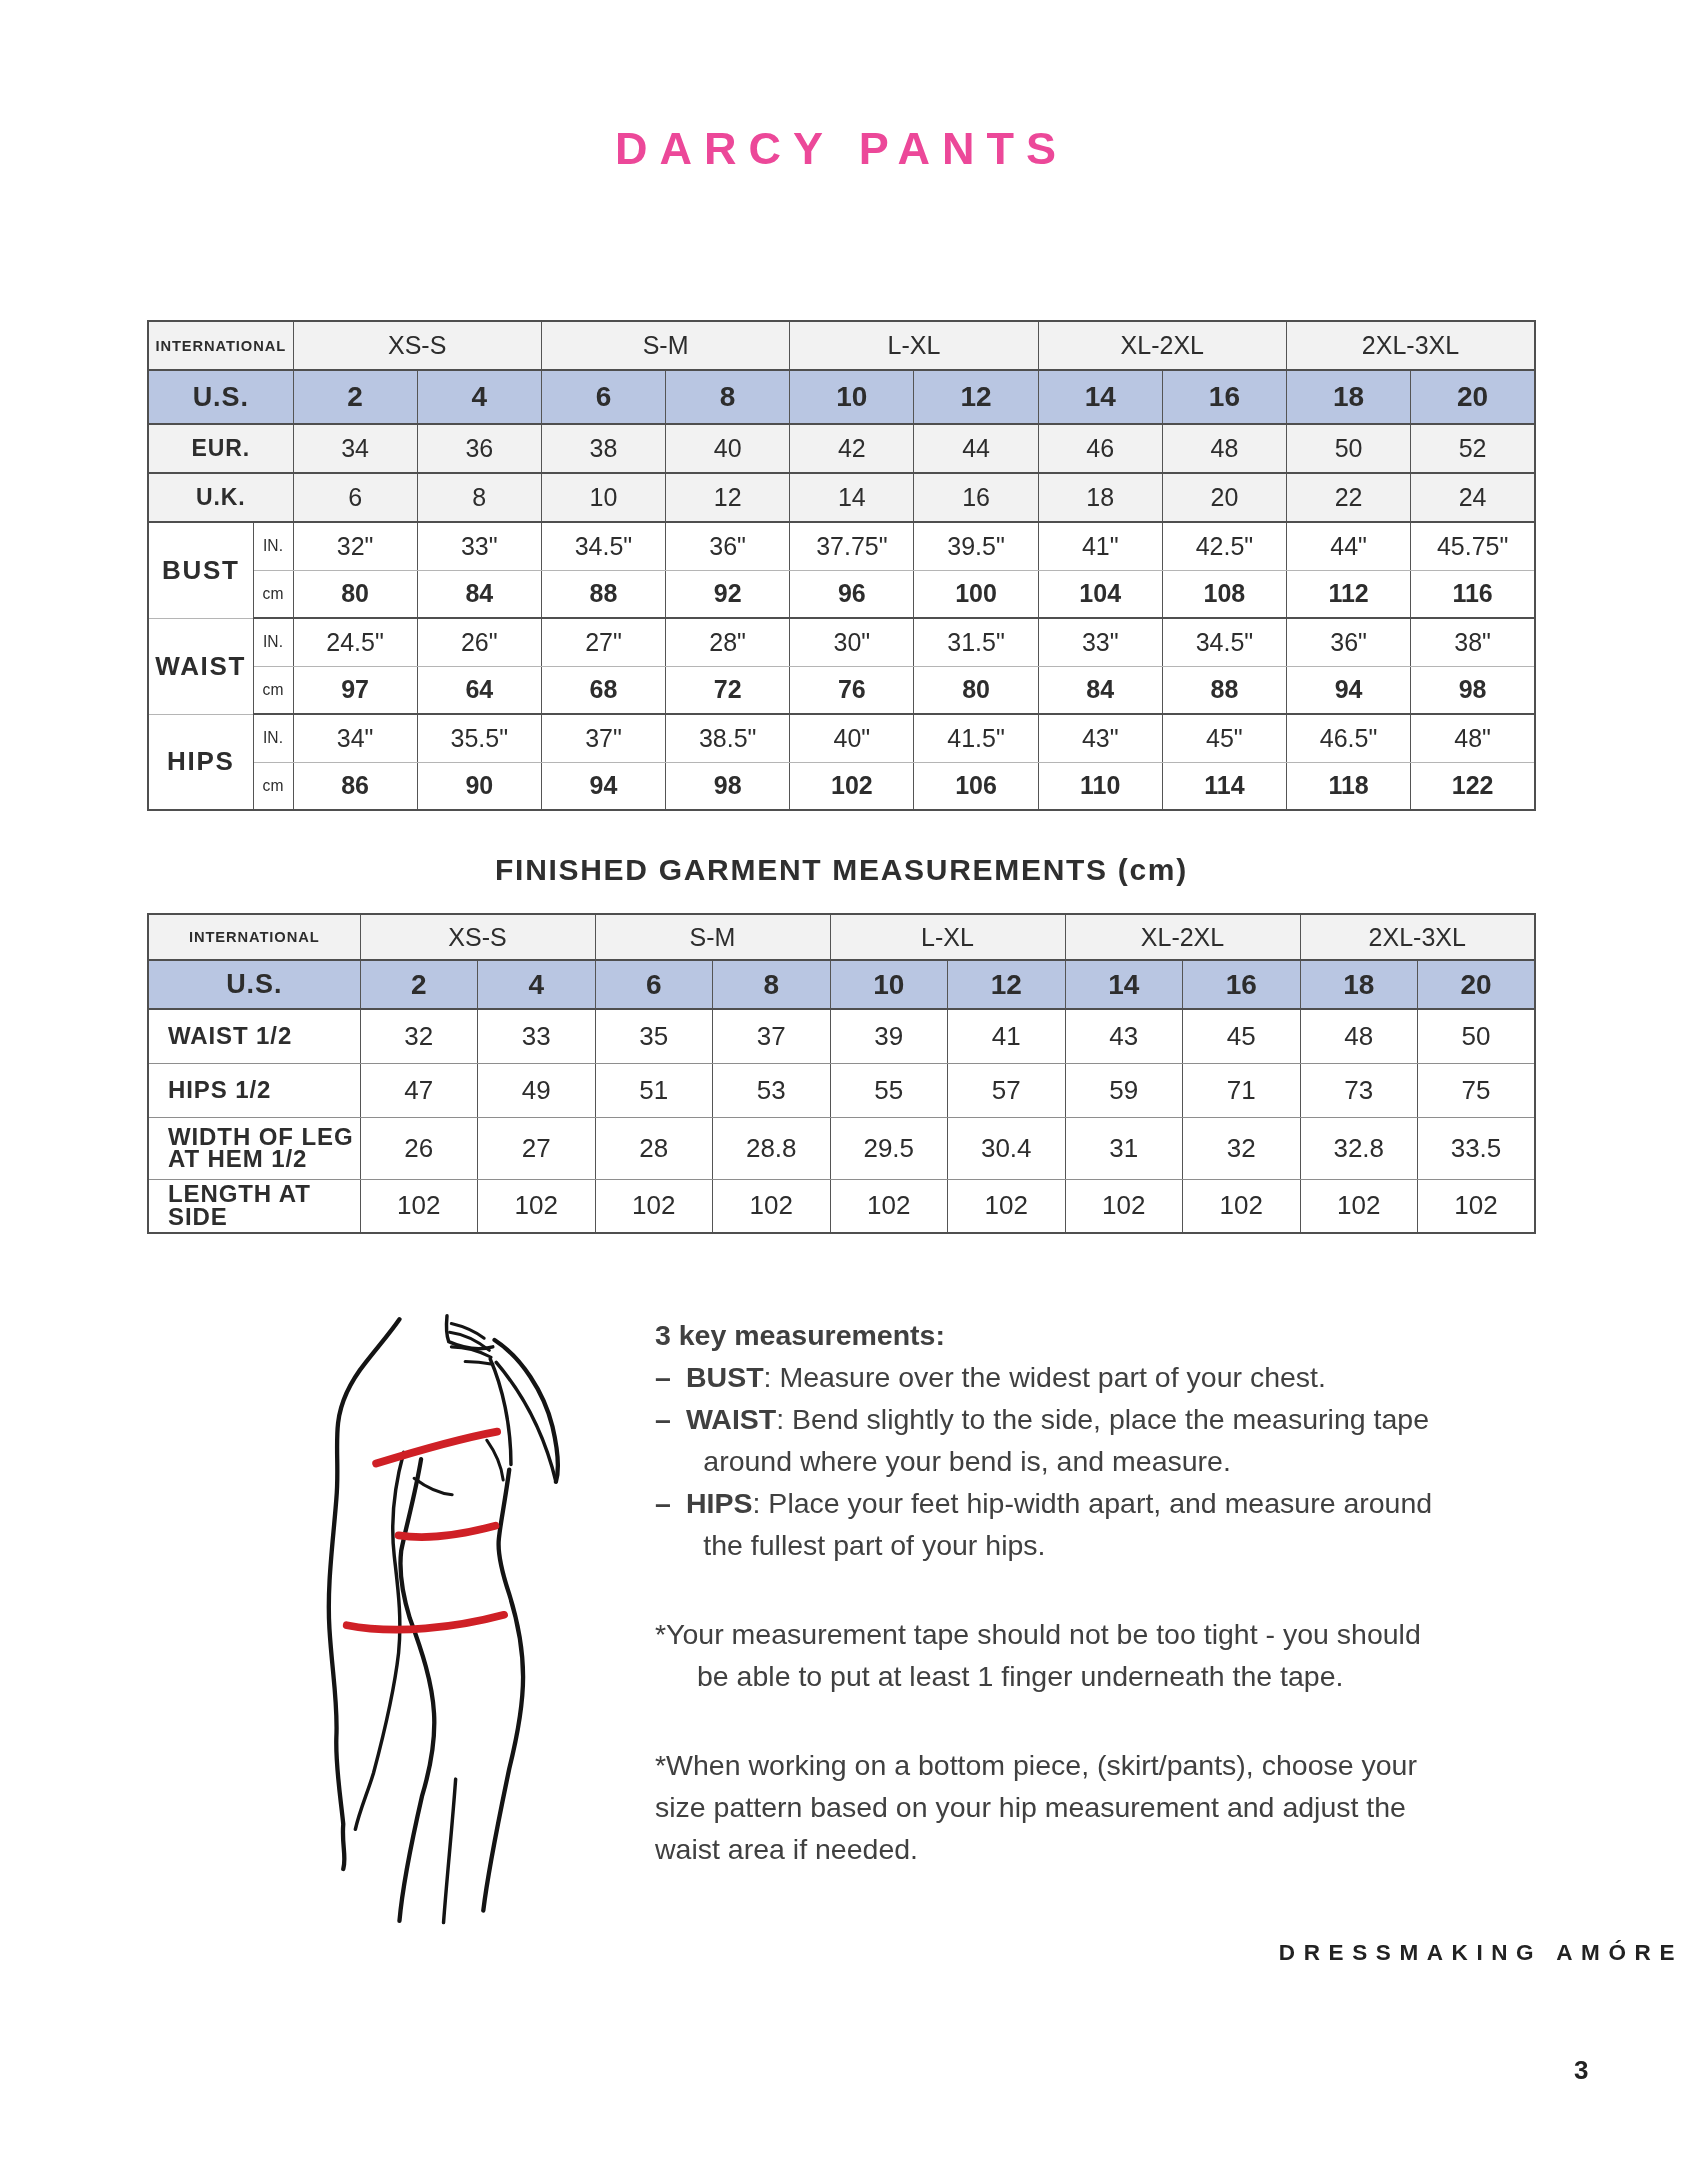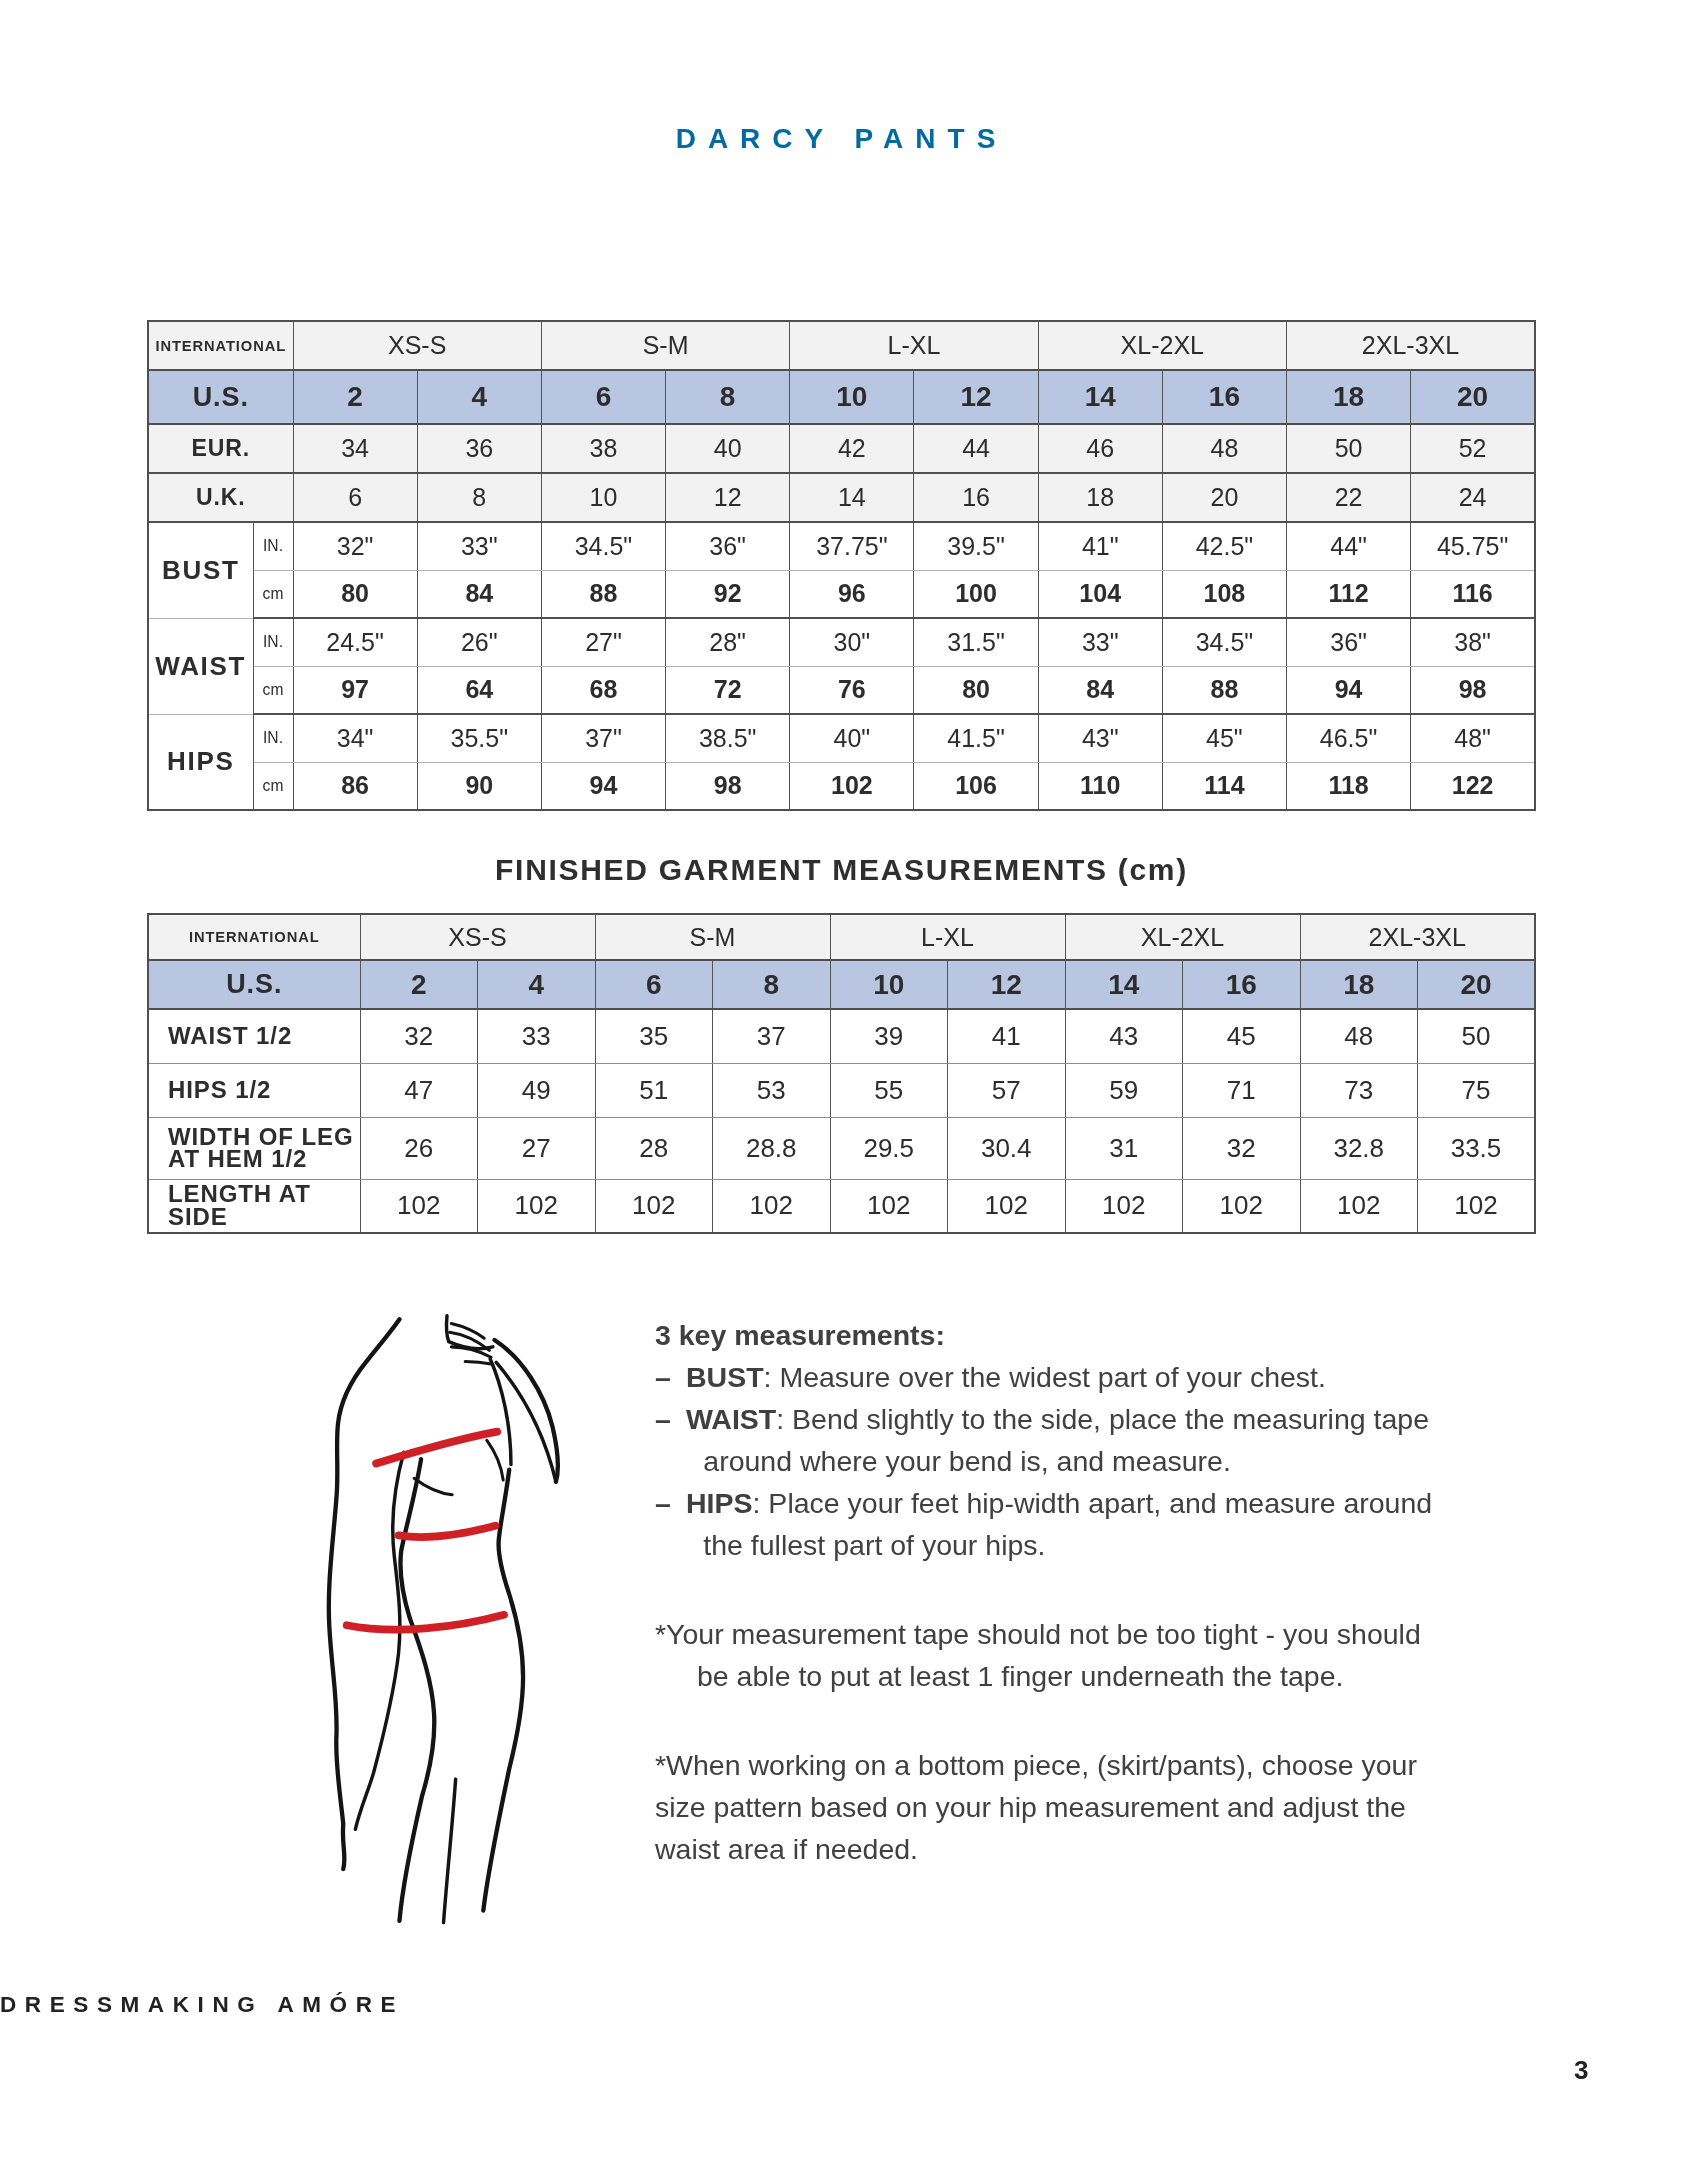--- a/index.html
+++ b/index.html
@@ -18,22 +18,22 @@
     width:1683px;height:2177px;
     background:#ffffff;
     font-family:"Liberation Sans", sans-serif;
     color:var(--ink);
     margin:0 auto;
     overflow:hidden;
   }
   
   .title-small{
     position:absolute;top:123px;left:0;width:100%;
-    text-align:center;font-size:28px;font-weight:600;
-    letter-spacing:12px;color:#0369a1;
+    text-align:center;font-size:45px;font-weight:600;
+    letter-spacing:12px;color:#ec4899;
   }
   .title-large{
     position:absolute;top:171px;left:0;width:100%;
     text-align:center;font-size:55px;font-weight:800;
     letter-spacing:8.6px;color:#333333;
   }
   .finished-heading{
     position:absolute;top:853px;left:0;width:100%;
     text-align:center;font-size:30px;font-weight:700;
     letter-spacing:1.7px;color:#2f2f2f;
@@ -94,21 +94,21 @@
   }
   .guide .g-heading{font-weight:700;}
   .mi{display:flex;}
   .mi .dash{width:31px;font-weight:700;flex:none;}
   .mi .mi-body{flex:1;}
   .mi .l2{padding-left:17.3px;}
   .note{margin-top:47px;}
   .note1 .l2{padding-left:42px;}
   
   .footer-brand{
-    position:absolute;top:1992px;left:0;width:100%;text-align:left;
+    position:absolute;top:1940px;left:0;width:100%;text-align:right;
     font-size:22.5px;font-weight:700;letter-spacing:8.6px;color:#222222;
   }
   .footer-page{
     position:absolute;top:2055px;left:1574px;
     font-size:26px;font-weight:700;color:#222222;
   }
 </style>
 </head>
 <body>
 

